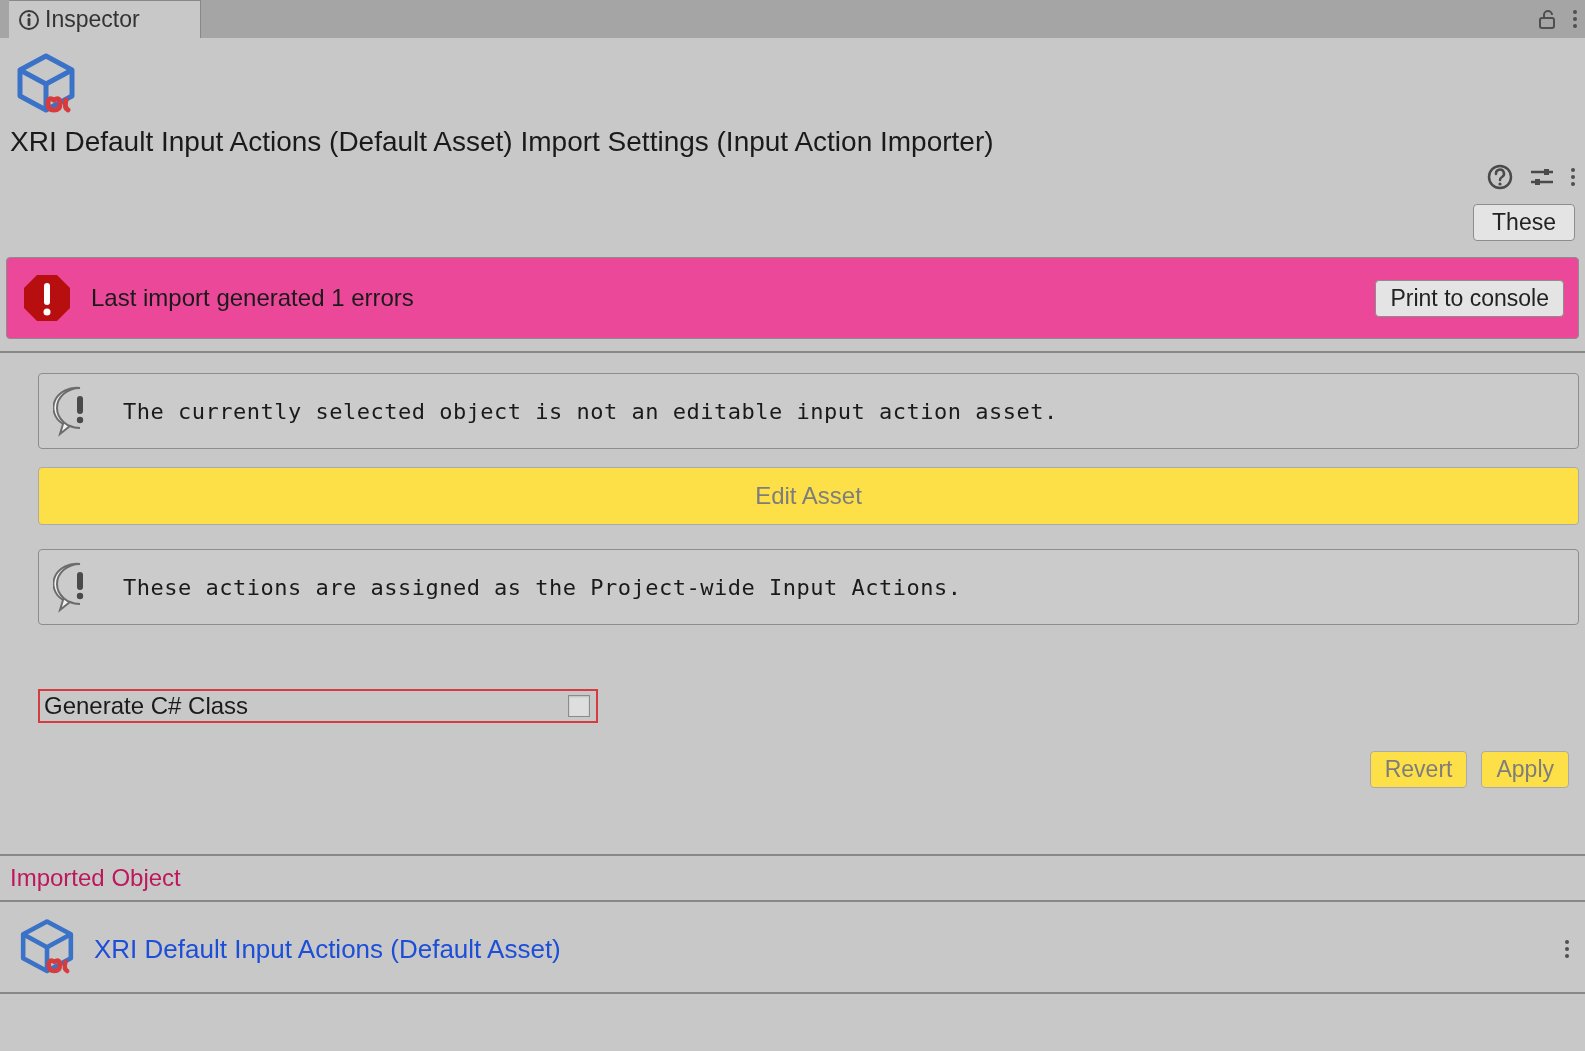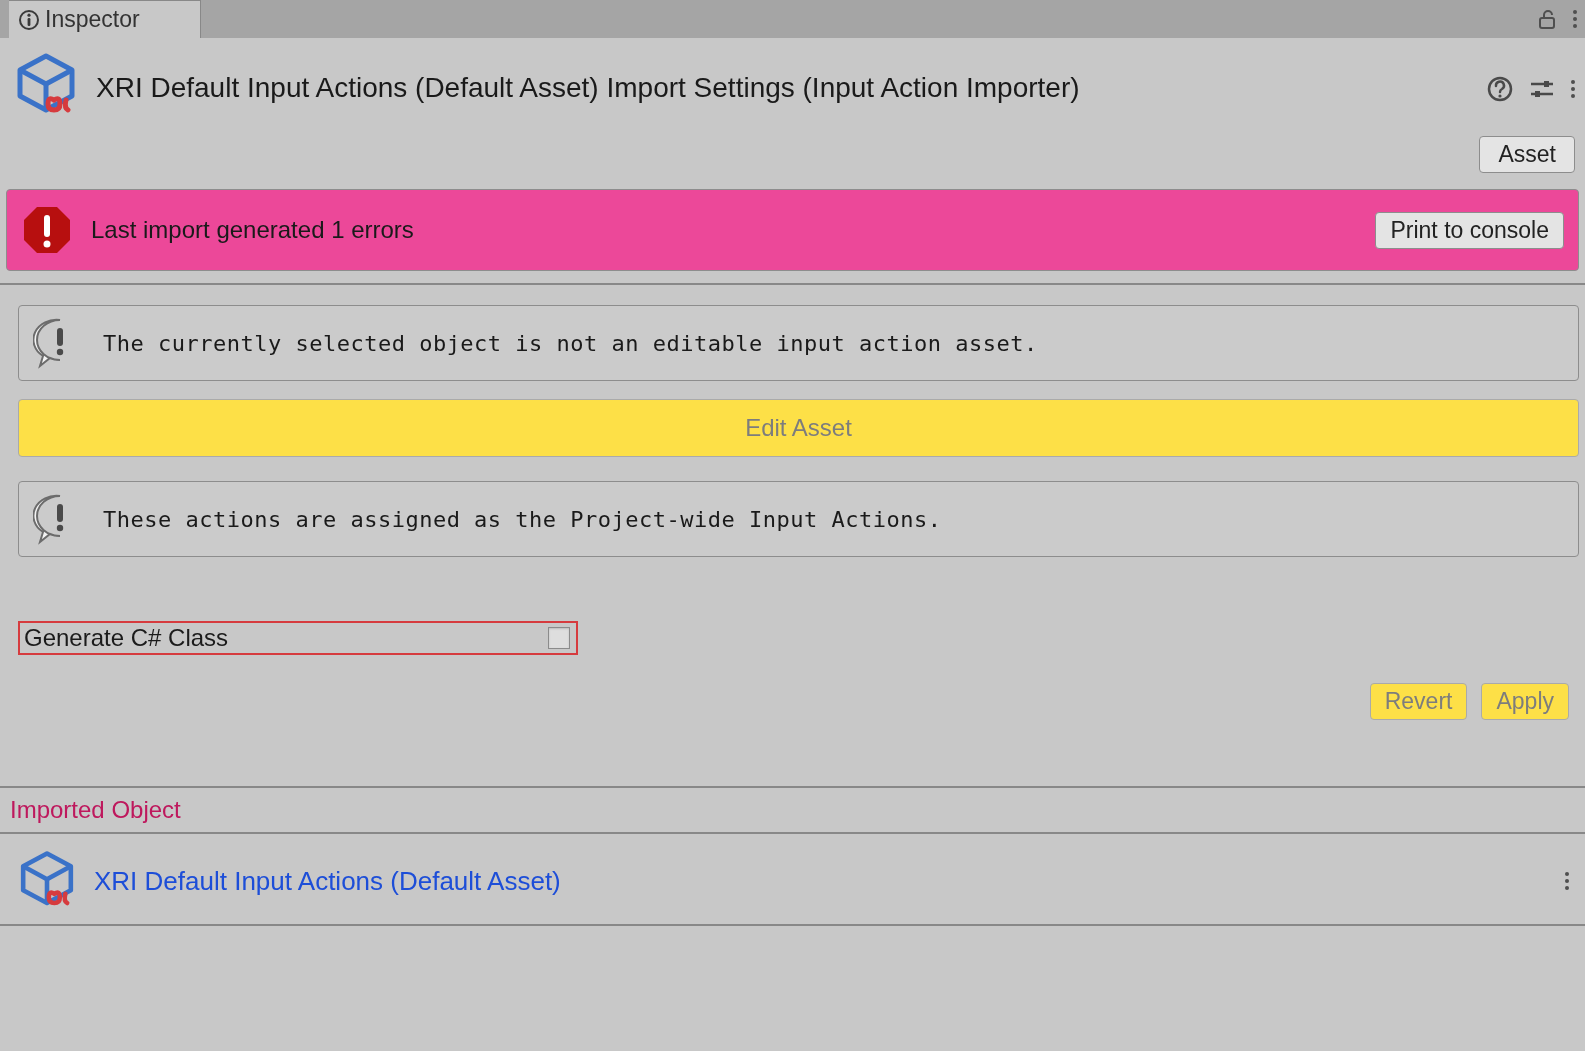--- a/index.html
+++ b/index.html
@@ -9,37 +9,37 @@
   .tabbar { height: 38px; background: #a5a5a5; position: relative; }
   .tab { position: absolute; left: 9px; top: 0; height: 38px; width: 192px; background: #c8c8c8; border-right: 1px solid #888; border-top: 1px solid #888; display: flex; align-items: center; padding: 0 10px; font-size: 23px; color: #333; gap: 6px; }
   .tab svg { flex: 0 0 auto; }
   .tabbar-right { position: absolute; right: 8px; top: 0; height: 38px; display: flex; align-items: center; gap: 14px; }
   .tabbar-right svg { display: block; }
   .tabbar-right .vmore { display: flex; flex-direction: column; gap: 3px; }
   .dot { width: 4px; height: 4px; background: #4f4f4f; border-radius: 50%; }
   .rule { height: 2px; background: #888; }
   
   .header { padding: 12px 10px 8px 10px; position: relative; }
-  .header-row { display: flex; align-items: center; }
+  .header-row { display: flex; align-items: flex-start; flex-direction: column; }
   .asset-icon-big { width: 72px; height: 72px; margin-right: 14px; flex: 0 0 auto; }
   .title { font-size: 28px; color: #1a1a1a; padding-top: 4px; flex: 1 1 auto; }
   .header-right { display: flex; align-items: center; gap: 16px; padding-top: 6px; margin-left: auto; }
   .header-right .vmore { display: flex; flex-direction: column; gap: 3px; }
   .open-row { display: flex; justify-content: flex-end; padding: 6px 10px 12px 10px; }
   .btn { background: #e4e4e4; border: 1px solid #8d8d8d; border-radius: 4px; padding: 4px 14px; font-size: 23px; color: #222; cursor: pointer; }
   .btn.disabled { color: #7d7d7d; background: #fde047; border-color: #aaa; cursor: default; }
   .btn.large { padding: 4px 18px; }
   .btn-wide { display: block; width: 100%; text-align: center; font-size: 24px; padding: 14px 0; border-radius: 4px; }
   
   .banner-area { padding: 4px 6px 12px 6px; }
   .banner { display: flex; align-items: center; background: #ec4899; border: 1px solid #8d8d8d; border-radius: 4px; padding: 14px 14px; gap: 18px; }
   .error-icon { width: 52px; height: 52px; flex: 0 0 auto; }
   .banner-text { flex: 1 1 auto; font-size: 24px; color: #1a1a1a; }
   
-  .body-group { padding: 20px 6px 12px 18px; }
+  .body-group { padding: 20px 6px 12px 38px; }
   .info-box { display: flex; align-items: center; background: #cbcbcb; border: 1px solid #8d8d8d; border-radius: 4px; padding: 10px 14px; gap: 16px; margin-bottom: 18px; }
   .info-icon { width: 54px; height: 54px; flex: 0 0 auto; }
   .info-text { font-size: 22px; color: #1a1a1a; font-family: "Menlo","Consolas","DejaVu Sans Mono",monospace; letter-spacing: 0.5px; }
   .wide-btn-wrap { margin: 0 0 24px 0; }
   
   .gen-row { display: inline-flex; align-items: center; border: 2px solid #d63b3e; padding: 1px 6px 1px 4px; gap: 0; width: 560px; justify-content: space-between; margin-top: 46px; }
   .gen-label { font-size: 24px; color: #1b1b1b; }
   .checkbox { width: 22px; height: 22px; background: #dedede; border: 1px solid #8b8b8b; box-shadow: inset 0 1px 2px rgba(0,0,0,0.15); }
   
   .apply-row { display: flex; justify-content: flex-end; gap: 14px; padding: 28px 10px 0 10px; }
@@ -108,21 +108,21 @@
         <div class="vmore">
           <div class="dot"></div>
           <div class="dot"></div>
           <div class="dot"></div>
         </div>
       </div>
     </div>
   </div>
 
   <div class="open-row">
-    <button class="btn large">Asset</button>
+    <button class="btn large">These</button>
   </div>
 
   <div class="banner-area">
     <div class="banner">
       <div class="error-icon">
         <svg width="52" height="52" viewBox="0 0 52 52">
           <polygon points="16,3 36,3 49,16 49,36 36,49 16,49 3,36 3,16" fill="#b70f0f"></polygon>
           <rect x="23" y="11" width="6" height="22" rx="3" fill="#ffffff"></rect>
           <circle cx="26" cy="40" r="3.5" fill="#ffffff"></circle>
         </svg>

